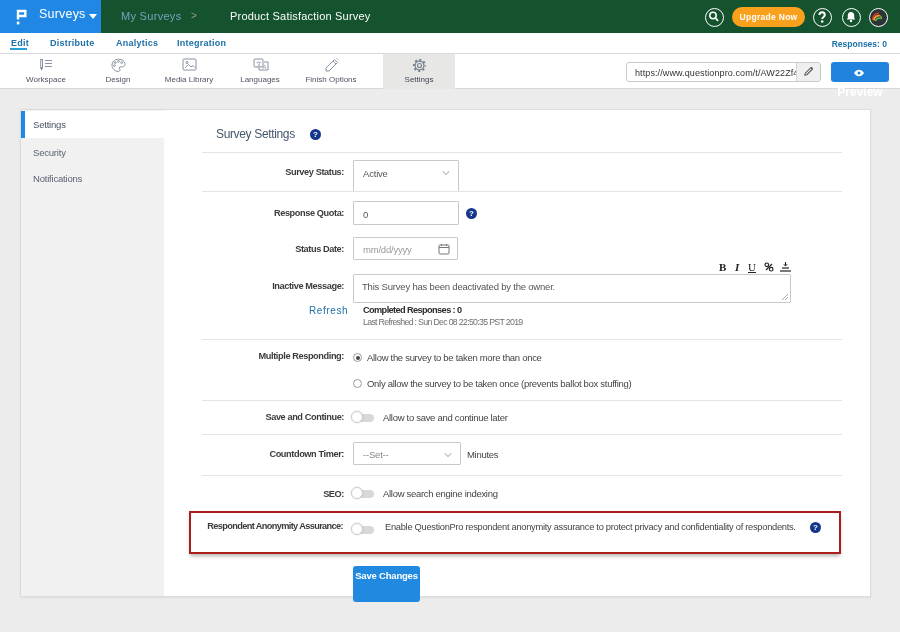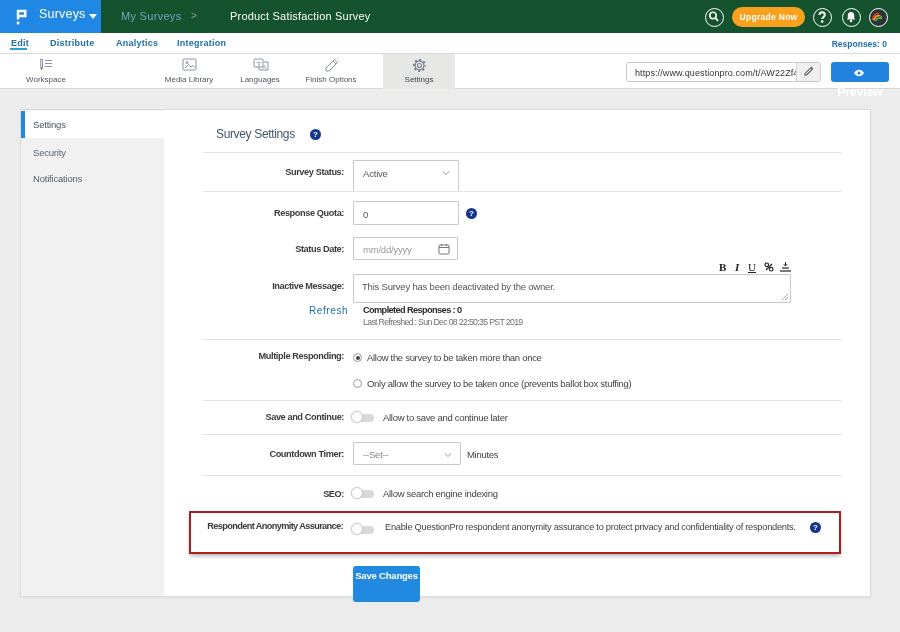--- a/index.html
+++ b/index.html
@@ -116,20 +116,32 @@
         <g fill="none" stroke="#8a93a2" stroke-width="1">
       <rect x="1.7" y="1.5" width="1.8" height="8.5" fill="none"></rect>
           <path d="M1.7 10 L2.6 12.8 L3.5 10 Z" fill="#6b7585" stroke="none"></path>
       <line x1="6" y1="2.5" x2="13" y2="2.5"></line>
           <line x1="6" y1="5.5" x2="13" y2="5.5"></line>
           <line x1="6" y1="8.5" x2="13" y2="8.5"></line>
     </g>
       </svg>
     <div class="lbl">Workspace</div>
   </div>
+  <div class="tab" style="left:82px">
+    <svg width="15" height="15" viewBox="0 0 15 15">
+        <g fill="none" stroke="#8a93a2" stroke-width="1">
+      <path d="M7.5 1.2 C3.6 1.2 1 4 1 7.2 C1 10.8 3.8 13.4 7.3 13.4 C8.4 13.4 9 12.8 9 12 C9 11.5 8.8 11.2 8.6 10.9 C8.4 10.6 8.3 10.4 8.3 10 C8.3 9.3 8.9 8.8 9.7 8.8 L11.3 8.8 C13 8.8 14 7.7 14 6.2 C14 3.4 11.1 1.2 7.5 1.2 Z"></path>
+      <circle cx="4.2" cy="4.6" r="0.9"></circle>
+          <circle cx="7.5" cy="3.4" r="0.9"></circle>
+          <circle cx="10.7" cy="4.6" r="0.9"></circle>
+          <circle cx="3.4" cy="7.6" r="0.9"></circle>
+    </g>
+      </svg>
+    <div class="lbl">Design</div>
+  </div>
   <div class="tab" style="left:153px">
     <svg width="15" height="13" viewBox="0 0 15 13">
         <g fill="none" stroke="#8a93a2" stroke-width="1">
       <rect x="1" y="1" width="13" height="11" rx="1"></rect>
       <circle cx="5" cy="4.5" r="1.1"></circle>
       <path d="M3 10 L6.5 6.5 L9 9 L11 7.5 L13 9.5"></path>
     </g>
       </svg>
     <div class="lbl">Media Library</div>
   </div>

